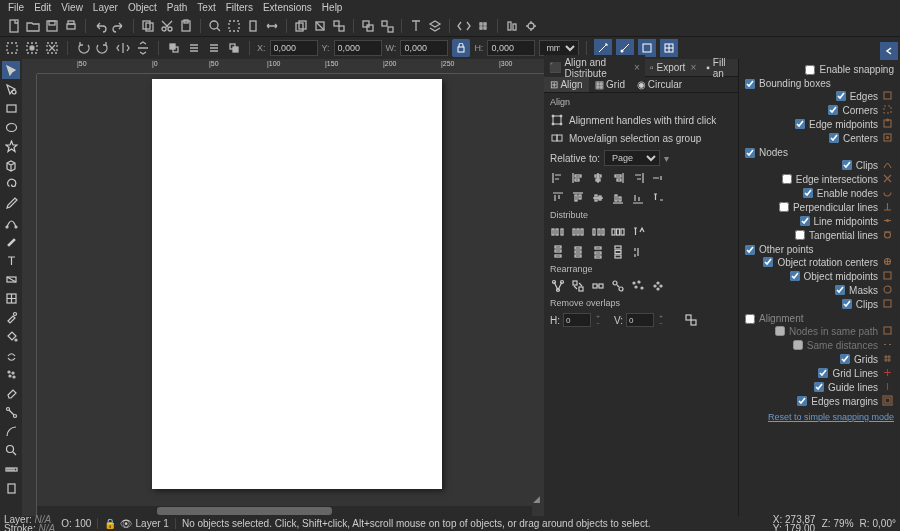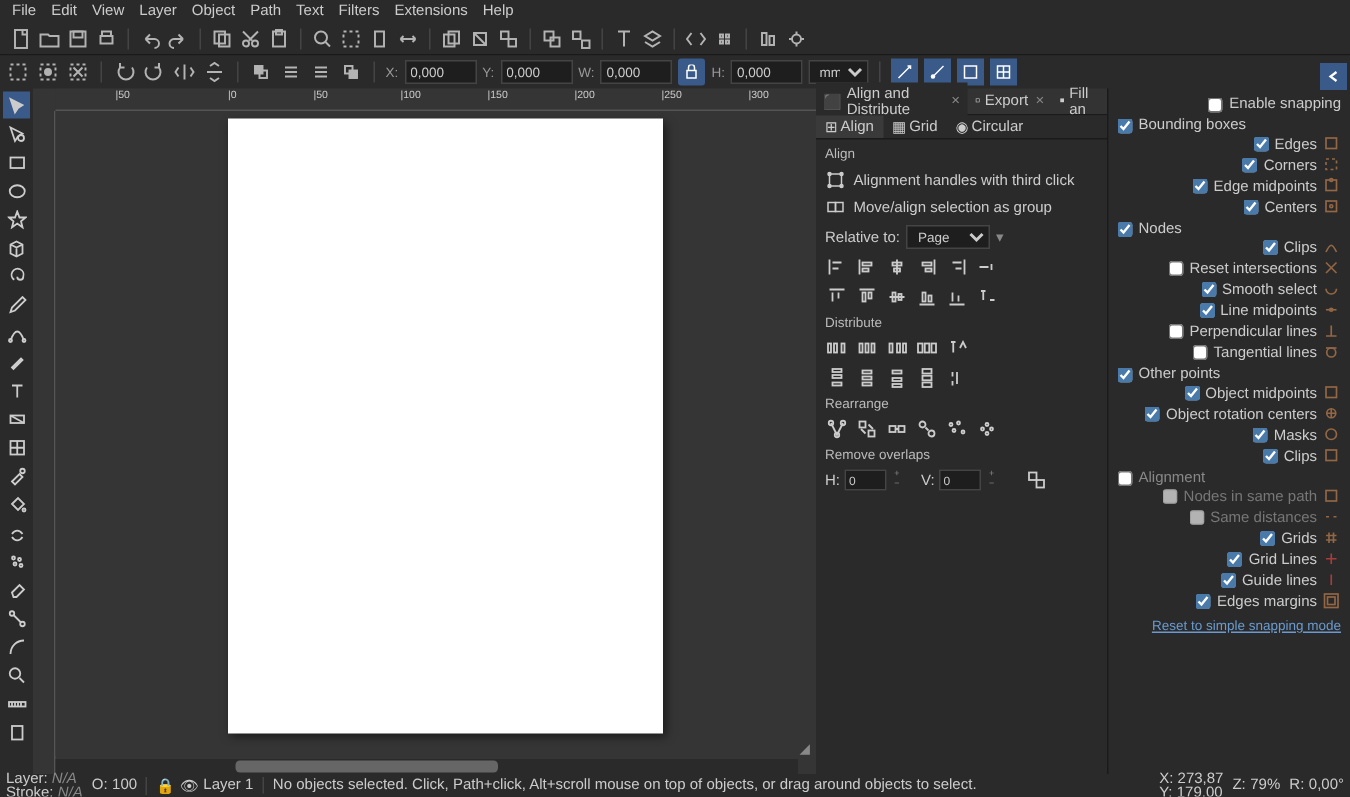--- a/index.html
+++ b/index.html
@@ -840,52 +840,52 @@
                 <input type="checkbox" class="snap-cb" checked="" style="">
                 <span>Clips</span>
               </div>
               <div class="snap-ic"><svg viewBox="0 0 11 11">
                   <path d="M2 9c3-6 4-6 7 0"></path>
                 </svg></div>
             </div>
      <div class="snap-item">
               <div class="snap-left">
                 <input type="checkbox" class="snap-cb" style="">
-                <span>Reset intersections</span>
+                <span>Edge intersections</span>
               </div>
               <div class="snap-ic"><svg viewBox="0 0 11 11">
                   <path d="M2 2l7 7M9 2l-7 7"></path>
                 </svg></div>
             </div>
      <div class="snap-item">
               <div class="snap-left">
                 <input type="checkbox" class="snap-cb" checked="" style="">
-                <span>Smooth select</span>
+                <span>Enable nodes</span>
               </div>
               <div class="snap-ic"><svg viewBox="0 0 11 11">
                   <path d="M2 5.5a3.5 3.5 0 007 0"></path>
+                </svg></div>
+            </div>
+     <div class="snap-item">
+              <div class="snap-left">
+                <input type="checkbox" class="snap-cb" style="">
+                <span>Perpendicular lines</span>
+              </div>
+              <div class="snap-ic"><svg viewBox="0 0 11 11">
+                  <path d="M5.5 2v7M2 9h7"></path>
                 </svg></div>
             </div>
      <div class="snap-item">
               <div class="snap-left">
                 <input type="checkbox" class="snap-cb" checked="" style="">
                 <span>Line midpoints</span>
               </div>
               <div class="snap-ic"><svg viewBox="0 0 11 11">
                   <path d="M2 5.5h7"></path>
                   <circle cx="5.5" cy="5.5" r="1"></circle>
-                </svg></div>
-            </div>
-     <div class="snap-item">
-              <div class="snap-left">
-                <input type="checkbox" class="snap-cb" style="">
-                <span>Perpendicular lines</span>
-              </div>
-              <div class="snap-ic"><svg viewBox="0 0 11 11">
-                  <path d="M5.5 2v7M2 9h7"></path>
                 </svg></div>
             </div>
      <div class="snap-item">
               <div class="snap-left">
                 <input type="checkbox" class="snap-cb" style="">
                 <span>Tangential lines</span>
               </div>
               <div class="snap-ic"><svg viewBox="0 0 11 11">
                   <circle cx="5.5" cy="6" r="3"></circle>
                   <path d="M2 3h7"></path>
@@ -893,34 +893,34 @@
             </div>
     </div>
     <div class="snap-group">
             <input type="checkbox" class="snap-cb" checked="" style="">
             <span>Other points</span>
           </div>
     <div class="snap-sub">
      <div class="snap-item">
               <div class="snap-left">
                 <input type="checkbox" class="snap-cb" checked="" style="">
-                <span>Object midpoints</span>
-              </div>
-              <div class="snap-ic"><svg viewBox="0 0 11 11">
-                  <rect x="2" y="2" width="7" height="7"></rect>
-                </svg></div>
-            </div>
-     <div class="snap-item">
-              <div class="snap-left">
-                <input type="checkbox" class="snap-cb" checked="" style="">
                 <span>Object rotation centers</span>
               </div>
               <div class="snap-ic"><svg viewBox="0 0 11 11">
                   <circle cx="5.5" cy="5.5" r="3"></circle>
                   <path d="M5.5 2.5v6M2.5 5.5h6"></path>
+                </svg></div>
+            </div>
+     <div class="snap-item">
+              <div class="snap-left">
+                <input type="checkbox" class="snap-cb" checked="" style="">
+                <span>Object midpoints</span>
+              </div>
+              <div class="snap-ic"><svg viewBox="0 0 11 11">
+                  <rect x="2" y="2" width="7" height="7"></rect>
                 </svg></div>
             </div>
      <div class="snap-item">
               <div class="snap-left">
                 <input type="checkbox" class="snap-cb" checked="" style="">
                 <span>Masks</span>
               </div>
               <div class="snap-ic"><svg viewBox="0 0 11 11">
                   <circle cx="5.5" cy="5.5" r="3.5"></circle>
                 </svg></div>
@@ -1043,21 +1043,21 @@
  <div class="status-seg">
       <span>O:</span>
       <span>100</span>
     </div>
  <div class="status-seg" style="border-left:1px solid #444;padding-left:6px">
       <span>🔒</span>
       <span>👁</span>
       <span>Layer 1</span>
     </div>
  <div class="status-seg" style="flex:1;border-left:1px solid #444;padding-left:6px">
-      <span>No objects selected. Click, Path+click, Alt+scroll mouse on top of objects, or drag around objects to select.</span>
+      <span>No objects selected. Click, Shift+click, Alt+scroll mouse on top of objects, or drag around objects to select.</span>
     </div>
  <div class="status-seg">
   <div class="fill-stroke">
    <div><span>X:</span> <span>273,87</span></div>
    <div><span>Y:</span> <span>179,00</span></div>
   </div>
  </div>
  <div class="status-seg">
       <span>Z:</span>
       <span>79%</span>

